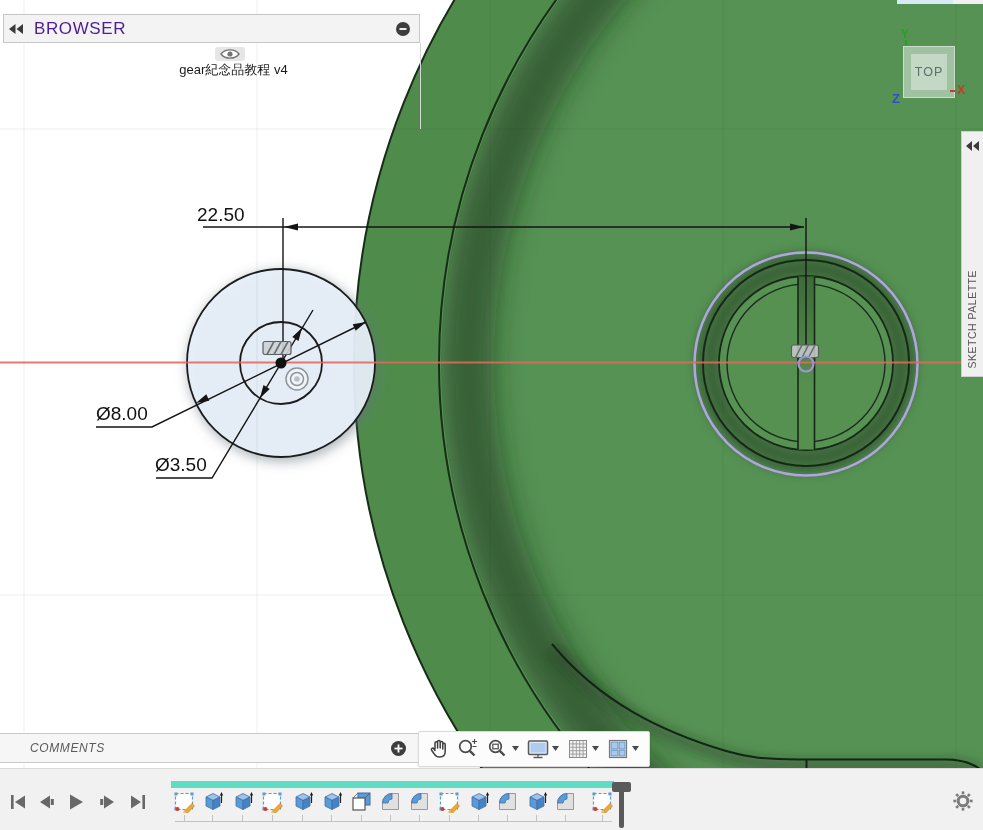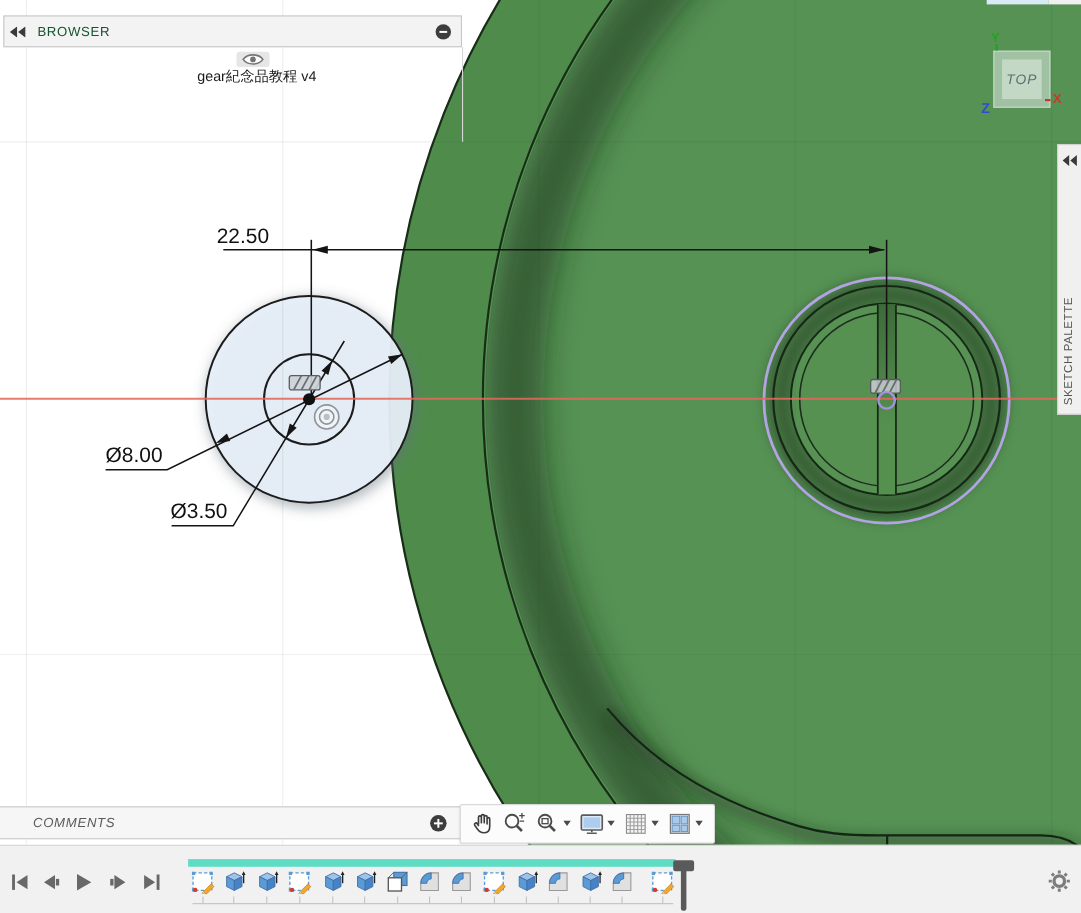--- a/index.html
+++ b/index.html
@@ -9,32 +9,32 @@
   svg{display:block;}
   
   #canvas{left:0;top:0;}
   
   #strip-blue{left:897px;top:0;width:56px;height:4px;background:#d8eaf6;}
   #strip-gray{left:953px;top:0;width:30px;height:4px;background:#f0f0f0;}
   
   #viewcube{left:903px;top:46px;width:50px;height:50px;
     background:rgba(224,231,228,.55);border:1px solid rgba(255,255,255,.45);}
   #viewcube .inner{position:absolute;left:7px;top:7px;right:7px;bottom:7px;
-    background:rgba(240,244,242,.45);display:flex;align-items:center;justify-content:center;font-style:italic;}
+    background:rgba(240,244,242,.45);display:flex;align-items:center;justify-content:center;}
   #viewcube .face{font-size:12.5px;letter-spacing:1px;color:#5e6e6e;}
   .axis-label{position:absolute;font-size:12px;font-weight:bold;}
   #axis-y{left:901px;top:27px;color:#1fa51f;}
   #axis-y-tick{left:905px;top:40px;width:2px;height:6px;background:#1fa51f;}
   #axis-x{left:957px;top:83px;color:#c43b2a;}
   #axis-x-tick{left:950px;top:90px;width:5px;height:2px;background:#c43b2a;}
   #axis-z{left:892px;top:91px;color:#2b50c8;font-size:13px;}
   
   #browser-header{left:3px;top:14px;width:417px;height:29px;background:#f3f3f3;
     border:1px solid #c6c6c6;display:flex;align-items:center;box-sizing:border-box;}
-  #browser-header .title{font-size:12px;color:#14532d;letter-spacing:.6px;margin-left:10px;flex:1;}
+  #browser-header .title{font-size:17px;color:#4c1d95;letter-spacing:.6px;margin-left:10px;flex:1;}
   #browser-edge{left:420px;top:43px;width:1px;height:86px;background:#d6d6d6;}
   #browser-row{left:19px;top:47px;width:417px;height:30px;display:flex;align-items:center;flex-direction:column;}
   #browser-row .label{font-size:13px;color:#1a1a1a;margin-left:12px;}
   .chip{width:30px;height:26px;background:#e6e6e6;border-radius:3px;
     display:flex;align-items:center;justify-content:center;}
   .yellow-bar{width:5px;height:26px;background:#e9b838;margin-left:8px;}
   
   #sketch-palette{left:961px;top:131px;width:22px;height:246px;background:#f0f0f0;
     border:1px solid #cfcfcf;border-right:none;box-sizing:border-box;}
   #sketch-palette .sp-text{position:absolute;bottom:8px;left:4px;

